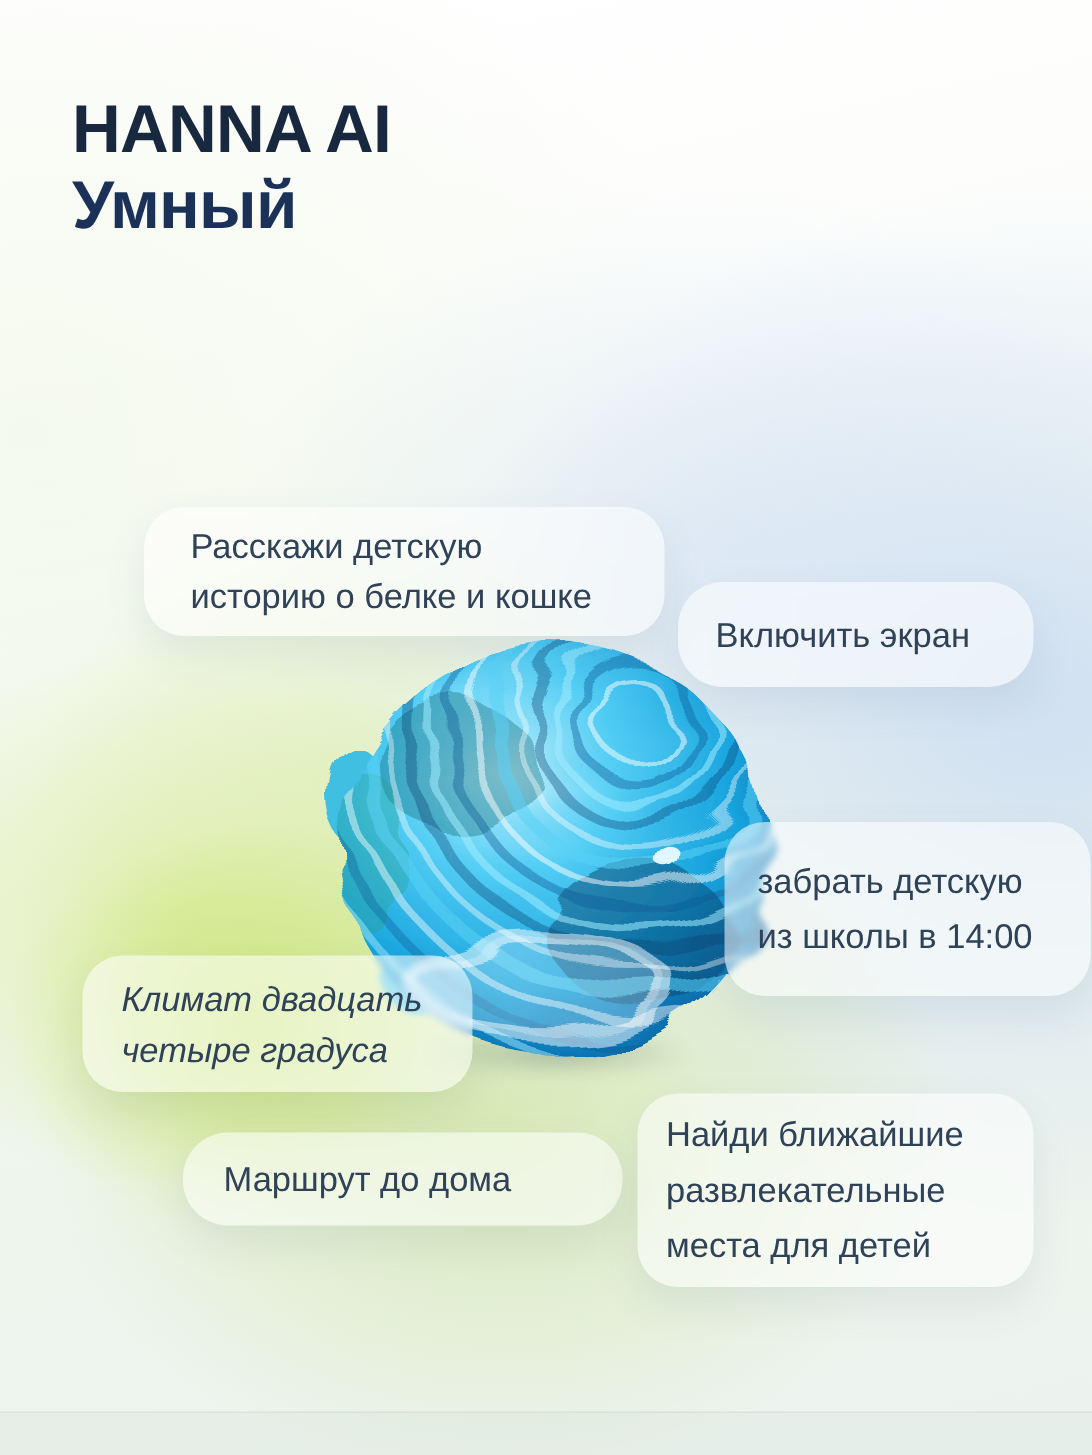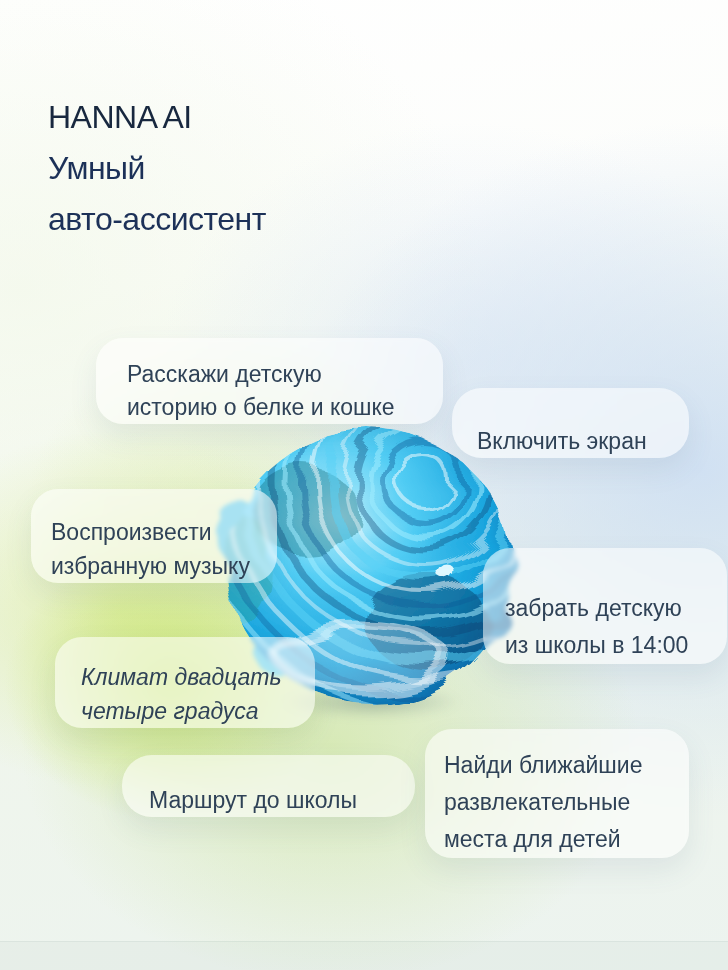--- a/index.html
+++ b/index.html
@@ -12,38 +12,38 @@
       radial-gradient(330px 250px at 120px 610px, rgba(216,234,140,0.62), rgba(216,234,140,0) 72%),
       radial-gradient(430px 330px at 330px 745px, rgba(186,219,116,0.45), rgba(186,219,116,0) 72%),
       radial-gradient(300px 260px at 240px 520px, rgba(209,231,150,0.40), rgba(209,231,150,0) 72%),
       radial-gradient(560px 470px at 700px 470px, rgba(203,221,243,0.85), rgba(203,221,243,0) 74%),
       radial-gradient(430px 330px at 470px 360px, rgba(213,227,246,0.50), rgba(213,227,246,0) 72%),
       radial-gradient(620px 500px at 20px 290px, rgba(238,246,226,0.55), rgba(238,246,226,0) 75%),
       linear-gradient(168deg,#ffffff 0%,#fcfdfb 28%,#f0f6ec 58%,#ecf3ef 100%);
   }
 
   .title{
-    position:absolute;left:48px;top:92px;z-index:4;
-    color:#1a2c50;font-weight:400;font-size:32px;line-height:51px;letter-spacing:-0.5px;
+    position:absolute;left:48px;top:60px;z-index:4;
+    color:#1a2c50;font-weight:700;font-size:45px;line-height:51px;letter-spacing:-0.5px;
   }
   .title .brand{color:#18283f;}
   .title .sub{color:#1c3158;}
 
   .blob-shadow{
     position:absolute;left:253px;top:680px;width:238px;height:44px;z-index:1;
     background:radial-gradient(closest-side, rgba(45,75,85,0.30), rgba(45,75,85,0) 75%);
     filter:blur(5px);border-radius:50%;
   }
   .blob{position:absolute;left:212px;top:418px;width:315px;height:300px;z-index:2;}
 
   .bubble{
     position:absolute;z-index:3;
     background:rgba(255,255,255,0.55);
     border-radius:27px;
-    display:flex;flex-direction:column;justify-content:flex-end;
+    display:flex;flex-direction:column;justify-content:center;
     color:#2f4257;font-size:23px;line-height:34px;
     box-shadow:0 12px 28px rgba(70,100,130,0.10);
     backdrop-filter:blur(2px);
   }
   .b1{left:96px;top:338px;width:316px;height:86px;padding-left:31px;line-height:33px;}
   .b2{left:452px;top:388px;width:212px;height:70px;padding-left:25px;border-radius:30px;}
   .b3{left:31px;top:489px;width:226px;height:94px;padding-left:20px;}
   .b4{left:483px;top:548px;width:222px;height:116px;padding-left:22px;line-height:37px;}
   .b5{left:55px;top:637px;width:234px;height:91px;padding-left:26px;font-style:italic;}
   .b6{left:122px;top:755px;width:266px;height:62px;padding-left:27px;border-radius:30px;}
@@ -56,21 +56,20 @@
   }
 </style>
 </head>
 <body>
 
 <div class="canvas">
 
   <div class="title">
     <div class="brand">HANNA AI</div>
     <div class="sub">Умный</div>
-    <div class="sub">авто-ассистент</div>
   </div>
 
   <div class="blob-shadow"></div>
 
   <svg class="blob" viewBox="0 0 315 300" xmlns="http://www.w3.org/2000/svg" aria-hidden="true">
     <defs>
       <radialGradient id="gBase" cx="0.38" cy="0.30" r="0.88">
         <stop offset="0" stop-color="#bceefb"></stop>
         <stop offset="0.30" stop-color="#52cdf4"></stop>
         <stop offset="0.62" stop-color="#17a3dd"></stop>
@@ -118,37 +117,33 @@
 
   <div class="bubble b1">
     <div>Расскажи детскую</div>
     <div>историю о белке и кошке</div>
   </div>
 
   <div class="bubble b2">
     <div>Включить экран</div>
   </div>
 
-  <div class="bubble b3">
-    <div>Воспроизвести</div>
-    <div>избранную музыку</div>
-  </div>
 
   <div class="bubble b4">
     <div>забрать детскую</div>
     <div>из школы в 14:00</div>
   </div>
 
   <div class="bubble b5">
     <div>Климат двадцать</div>
     <div>четыре градуса</div>
   </div>
 
   <div class="bubble b6">
-    <div>Маршрут до школы</div>
+    <div>Маршрут до дома</div>
   </div>
 
   <div class="bubble b7">
     <div>Найди ближайшие</div>
     <div>развлекательные</div>
     <div>места для детей</div>
   </div>
 
   <div class="bottom-band"></div>
 </div>

